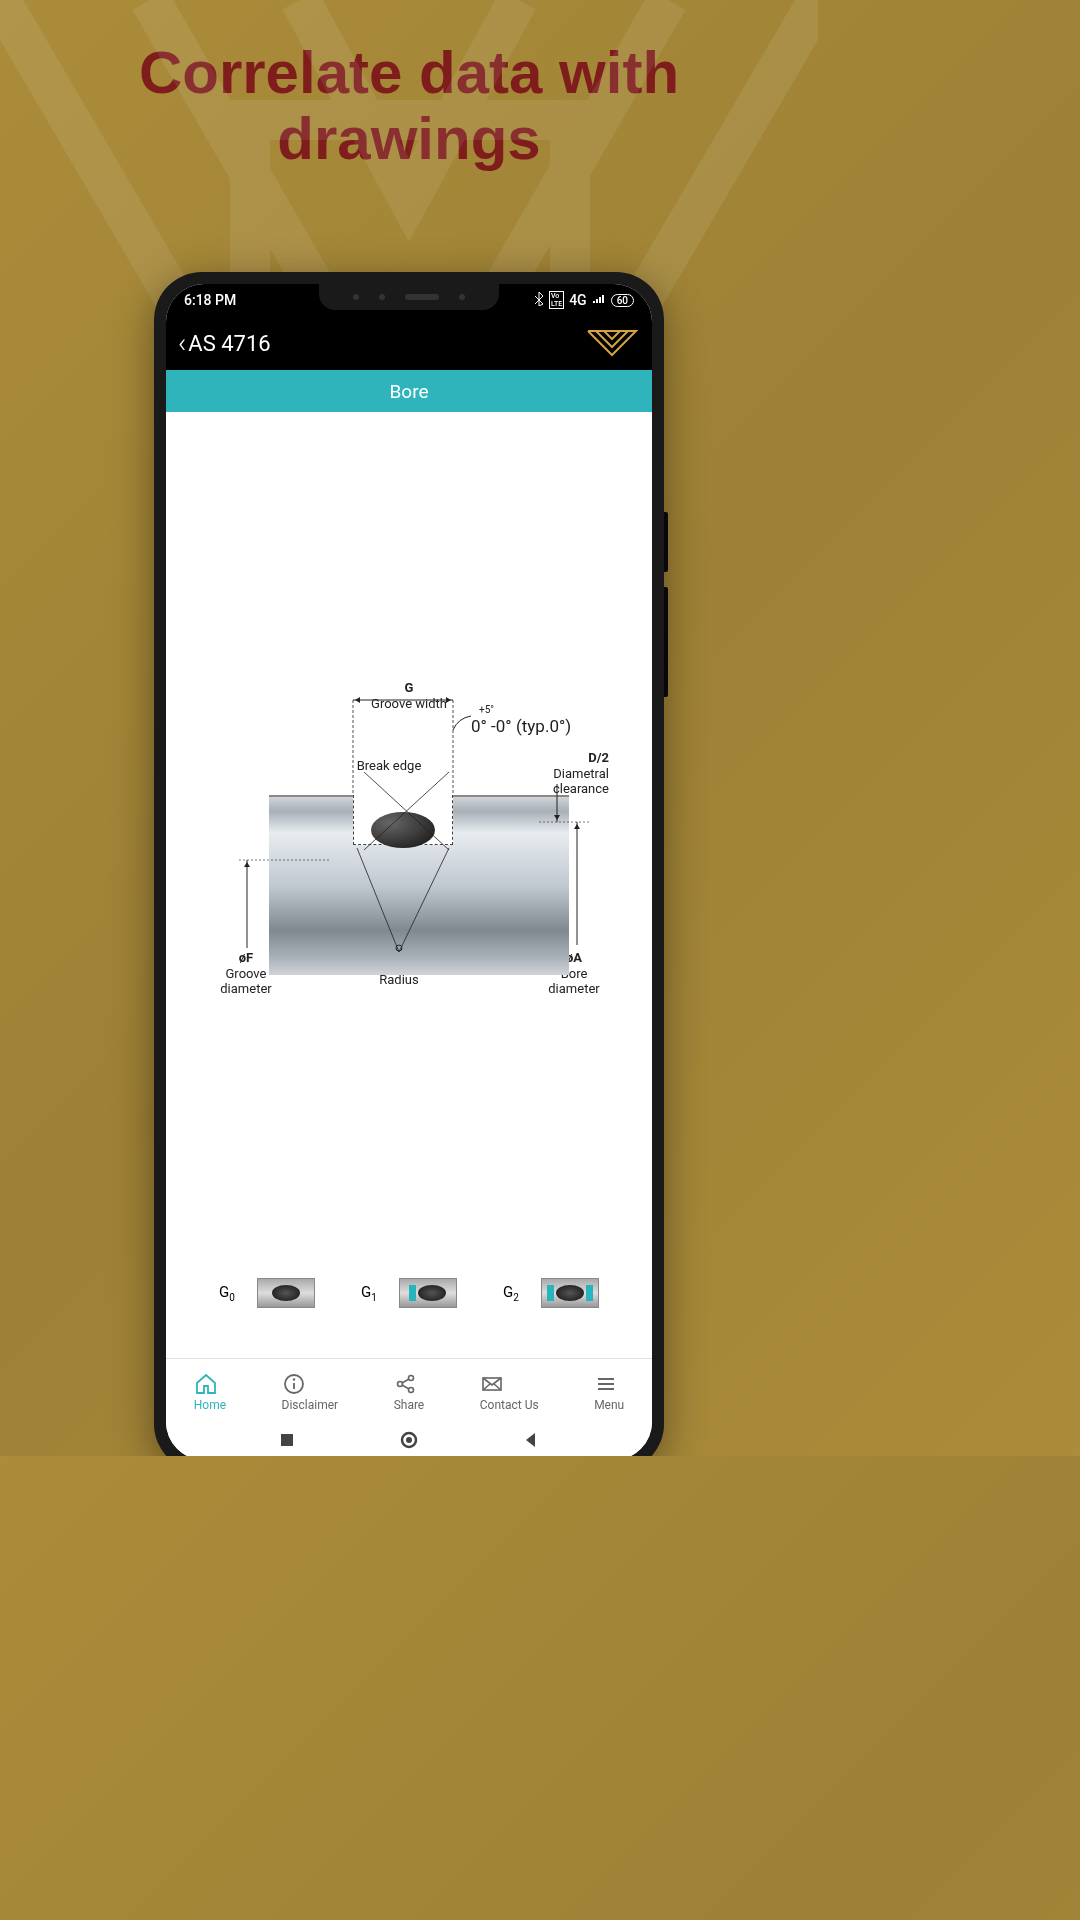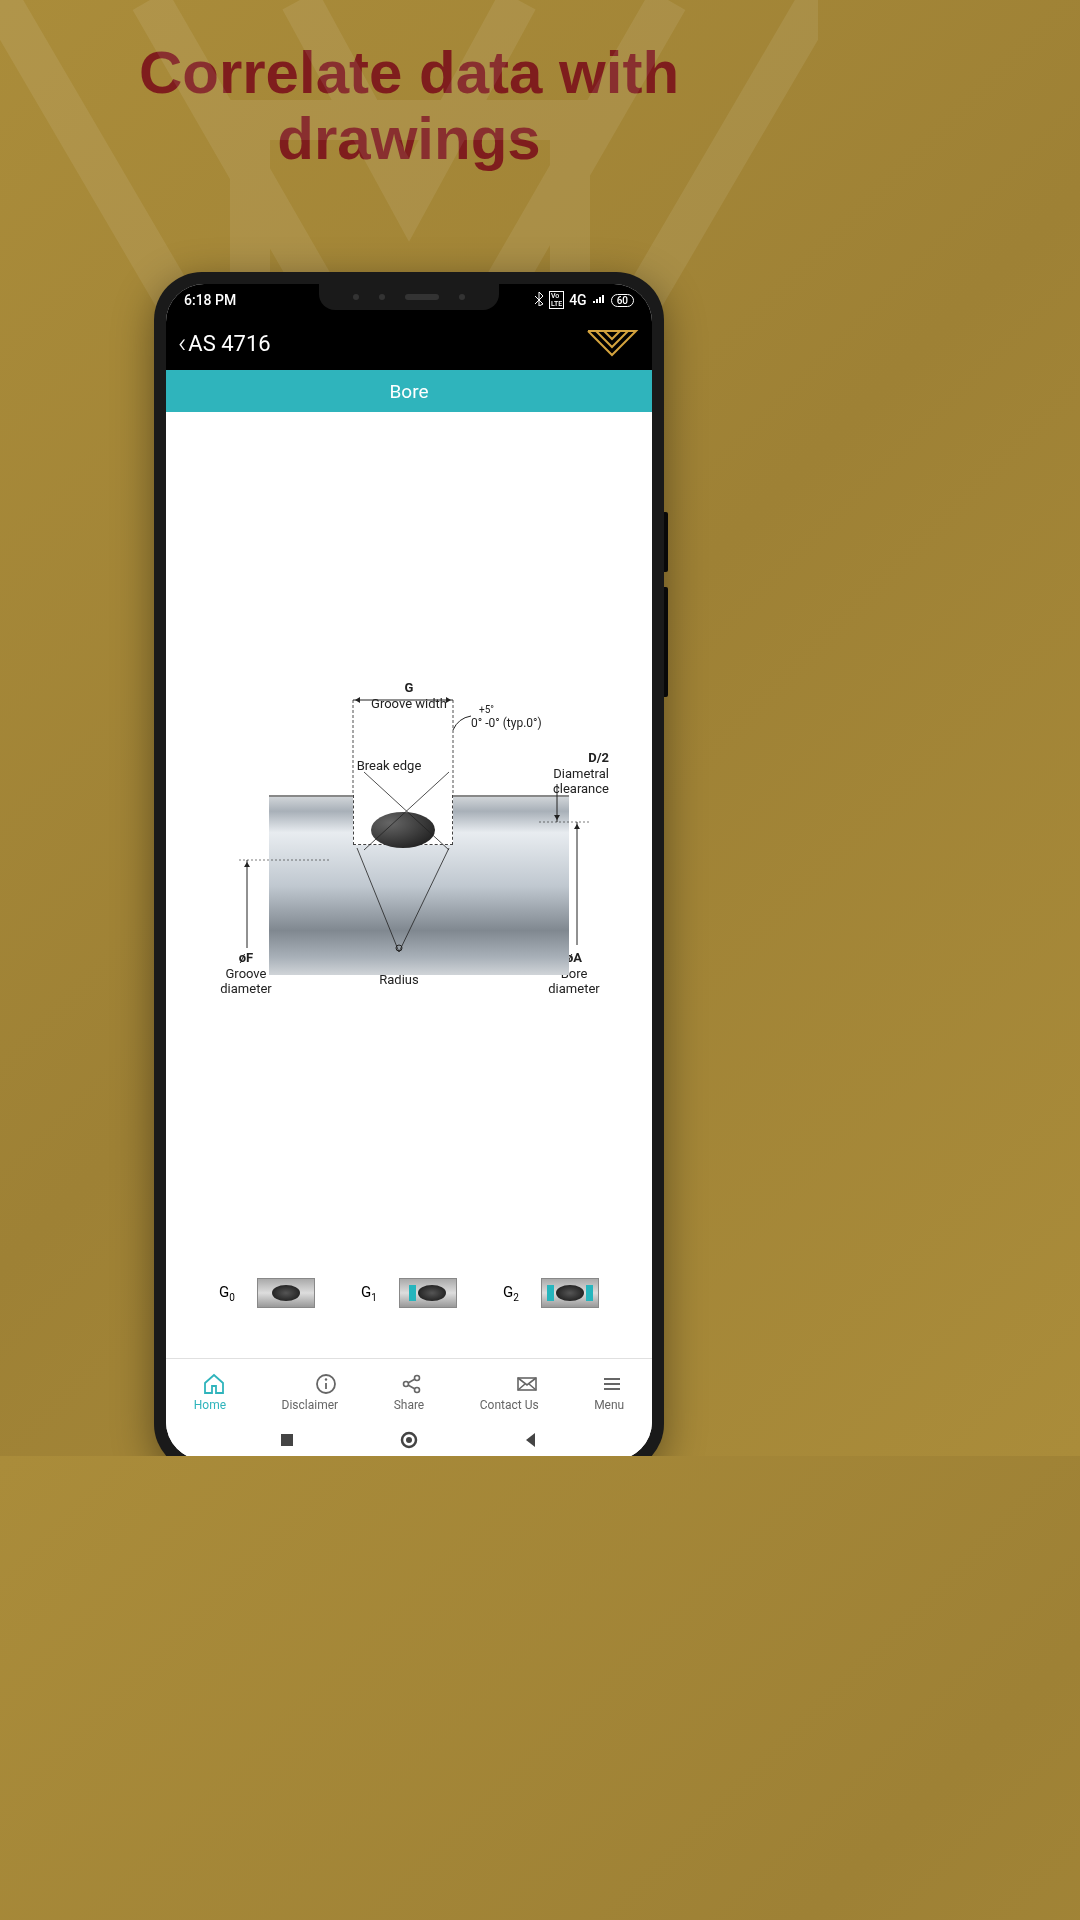--- a/index.html
+++ b/index.html
@@ -189,21 +189,21 @@
   height: 66px;
   background: #fff;
   border-top: 1px solid #e0e0e0;
   display: flex;
   justify-content: space-around;
   align-items: center;
 }
 .nav-item {
   display: flex;
   flex-direction: column;
-  align-items: flex-end;
+  align-items: flex-start;
   gap: 2px;
   font-size: 12px;
   color: #666;
 }
 .nav-item.active { color: #2fb4bc; }
 .nav-icon { width: 24px; height: 24px; display:flex; align-items:center; justify-content:center; }
 .android-nav {
   height: 36px;
   background: #fff;
   display: flex;
@@ -279,21 +279,21 @@
         <div class="diagram-area">
           <div class="diagram">
 
             <div class="label" style="left:150px;top:0;width:100px">
               <b>G</b>
               <span>Groove width</span>
             </div>
             <div class="label" style="left:270px;top:24px;font-size:10px">
               <span>+5°</span>
             </div>
-            <div class="label" style="left:262px;top:36px;text-align:right;font-size:12px">
+            <div class="label" style="left:262px;top:36px;text-align:right;font-size:17px">
               <span>0° -0° (typ.0°)</span>
             </div>
             <div class="label" style="left:130px;top:78px;width:100px">
               <span>Break edge</span>
             </div>
             <div class="label" style="left:308px;top:70px;text-align:right">
               <b>D/2</b>
               <span>Diametral clearance</span>
             </div>
             <div class="label" style="left:2px;top:270px;width:70px">

